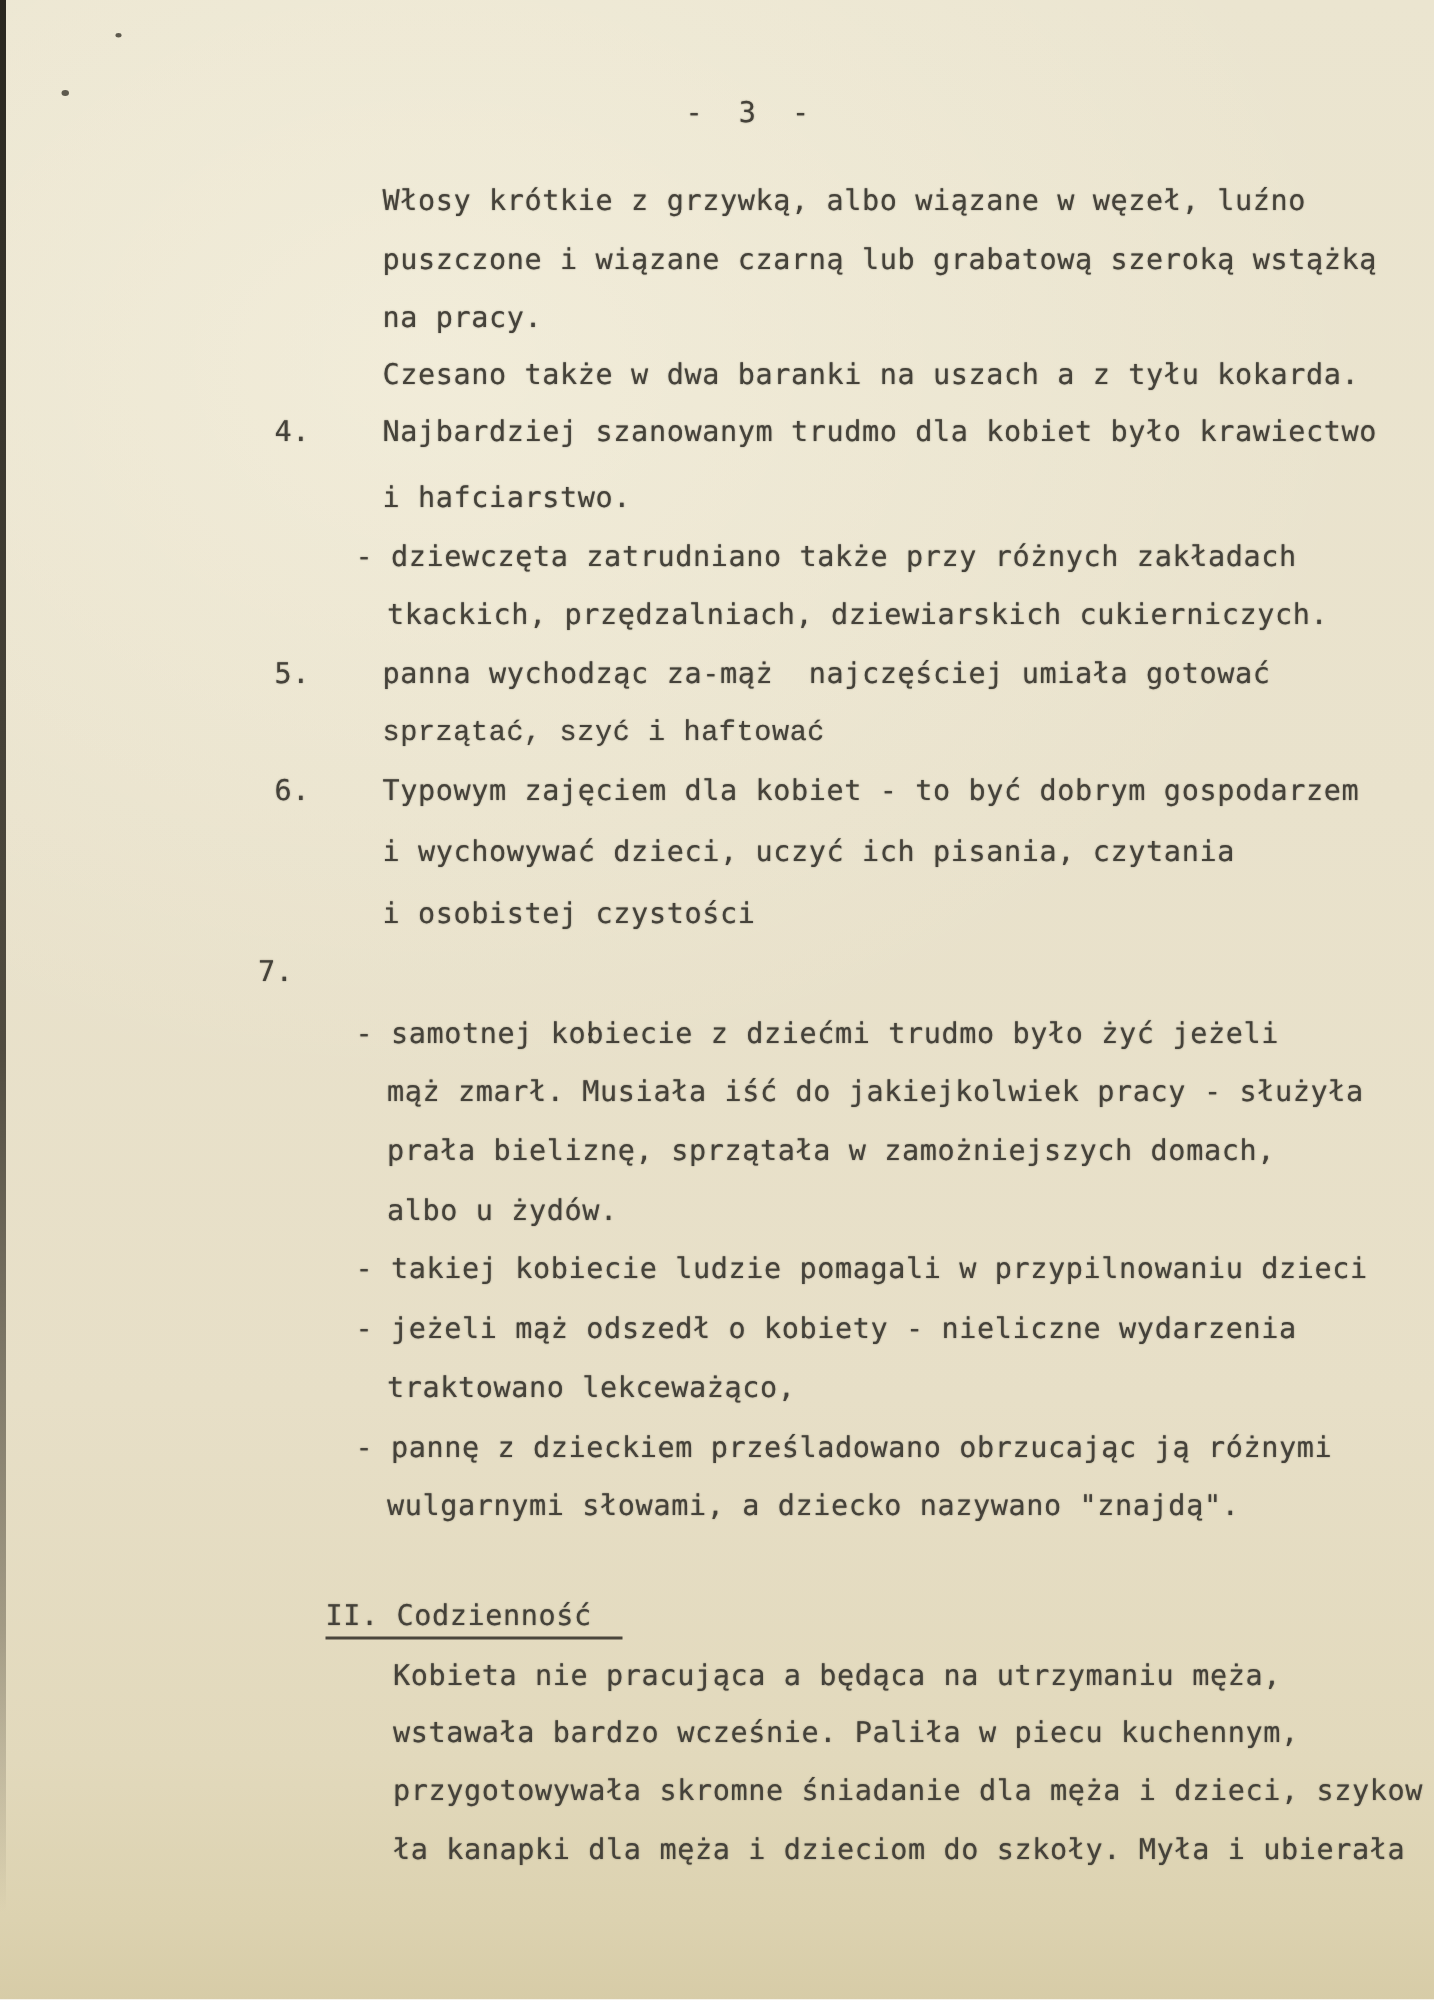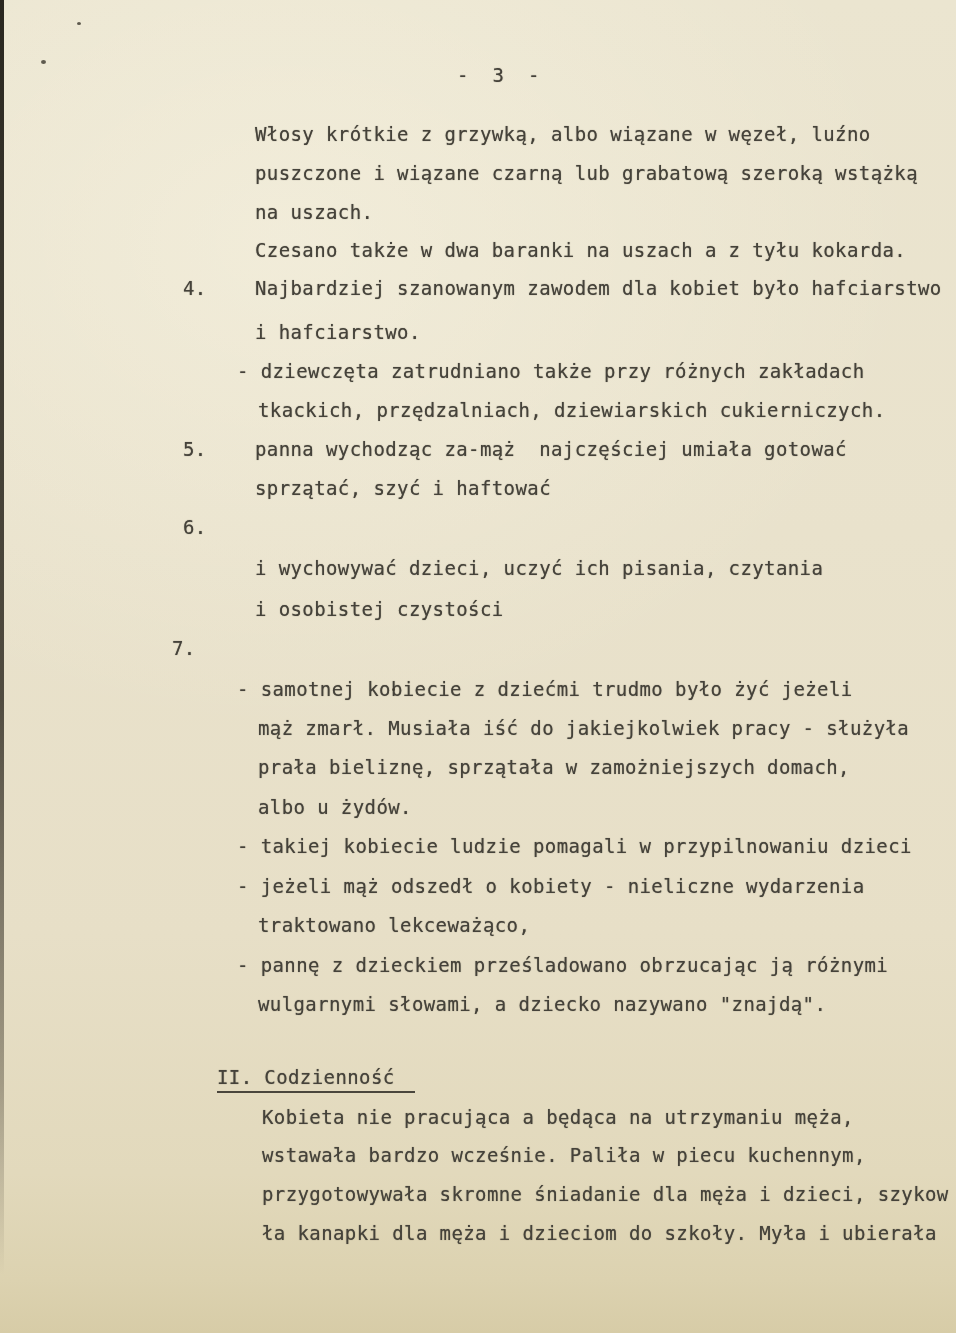--- a/index.html
+++ b/index.html
@@ -38,47 +38,48 @@
       <div class="line" style="top: 64px;">
         <span class="seg" style="left: 457px;">-  3  -</span>
       </div>
       <div class="line" style="top: 123px;">
         <span class="seg" style="left: 255px;">Włosy krótkie z grzywką, albo wiązane w węzeł, luźno</span>
       </div>
       <div class="line" style="top: 162px;">
         <span class="seg" style="left: 255px;">puszczone i wiązane czarną lub grabatową szeroką wstążką</span>
       </div>
       <div class="line" style="top: 201px;">
-        <span class="seg" style="left: 255px;">na uszach.</span>
+        <span class="seg" style="left: 255px;">na pracy.</span>
       </div>
       <div class="line" style="top: 239px;">
         <span class="seg" style="left: 255px;">Czesano także w dwa baranki na uszach a z tyłu kokarda.</span>
       </div>
       <div class="line" style="top: 277px;">
         <span class="seg" style="left: 183px;">4.</span>
-        <span class="seg" style="left: 255px;">Najbardziej szanowanym zawodem dla kobiet było hafciarstwo</span>
+        <span class="seg" style="left: 255px;">Najbardziej szanowanym trudmo dla kobiet było krawiectwo</span>
       </div>
       <div class="line" style="top: 321px;">
         <span class="seg" style="left: 255px;">i hafciarstwo.</span>
       </div>
       <div class="line" style="top: 360px;">
         <span class="seg" style="left: 237px; text-align: center;">- dziewczęta zatrudniano także przy różnych zakładach</span>
       </div>
       <div class="line" style="top: 399px;">
         <span class="seg" style="left: 258px;">tkackich, przędzalniach, dziewiarskich cukierniczych.</span>
       </div>
       <div class="line" style="top: 438px;">
         <span class="seg" style="left: 183px;">5.</span>
         <span class="seg" style="left: 255px;">panna wychodząc za-mąż  najczęściej umiała gotować</span>
       </div>
-      <div class="line" style="top: 477px;">
+      <div class="line" style="top: 477px; font-family: Liberation Mono, monospace;">
         <span class="seg" style="left: 255px;">sprzątać, szyć i haftować</span>
       </div>
       <div class="line" style="top: 516px;">
         <span class="seg" style="left: 183px;">6.</span>
+        <span class="seg" style="left: 255px;">Typowym zajęciem dla kobiet - to być dobrym gospodarzem</span>
       </div>
       <div class="line" style="top: 557px;">
         <span class="seg" style="left: 255px;">i wychowywać dzieci, uczyć ich pisania, czytania</span>
       </div>
       <div class="line" style="top: 598px;">
         <span class="seg" style="left: 255px;">i osobistej czystości</span>
       </div>
       <div class="line" style="top: 637px;">
         <span class="seg" style="left: 172px;">7.</span>
       </div>

